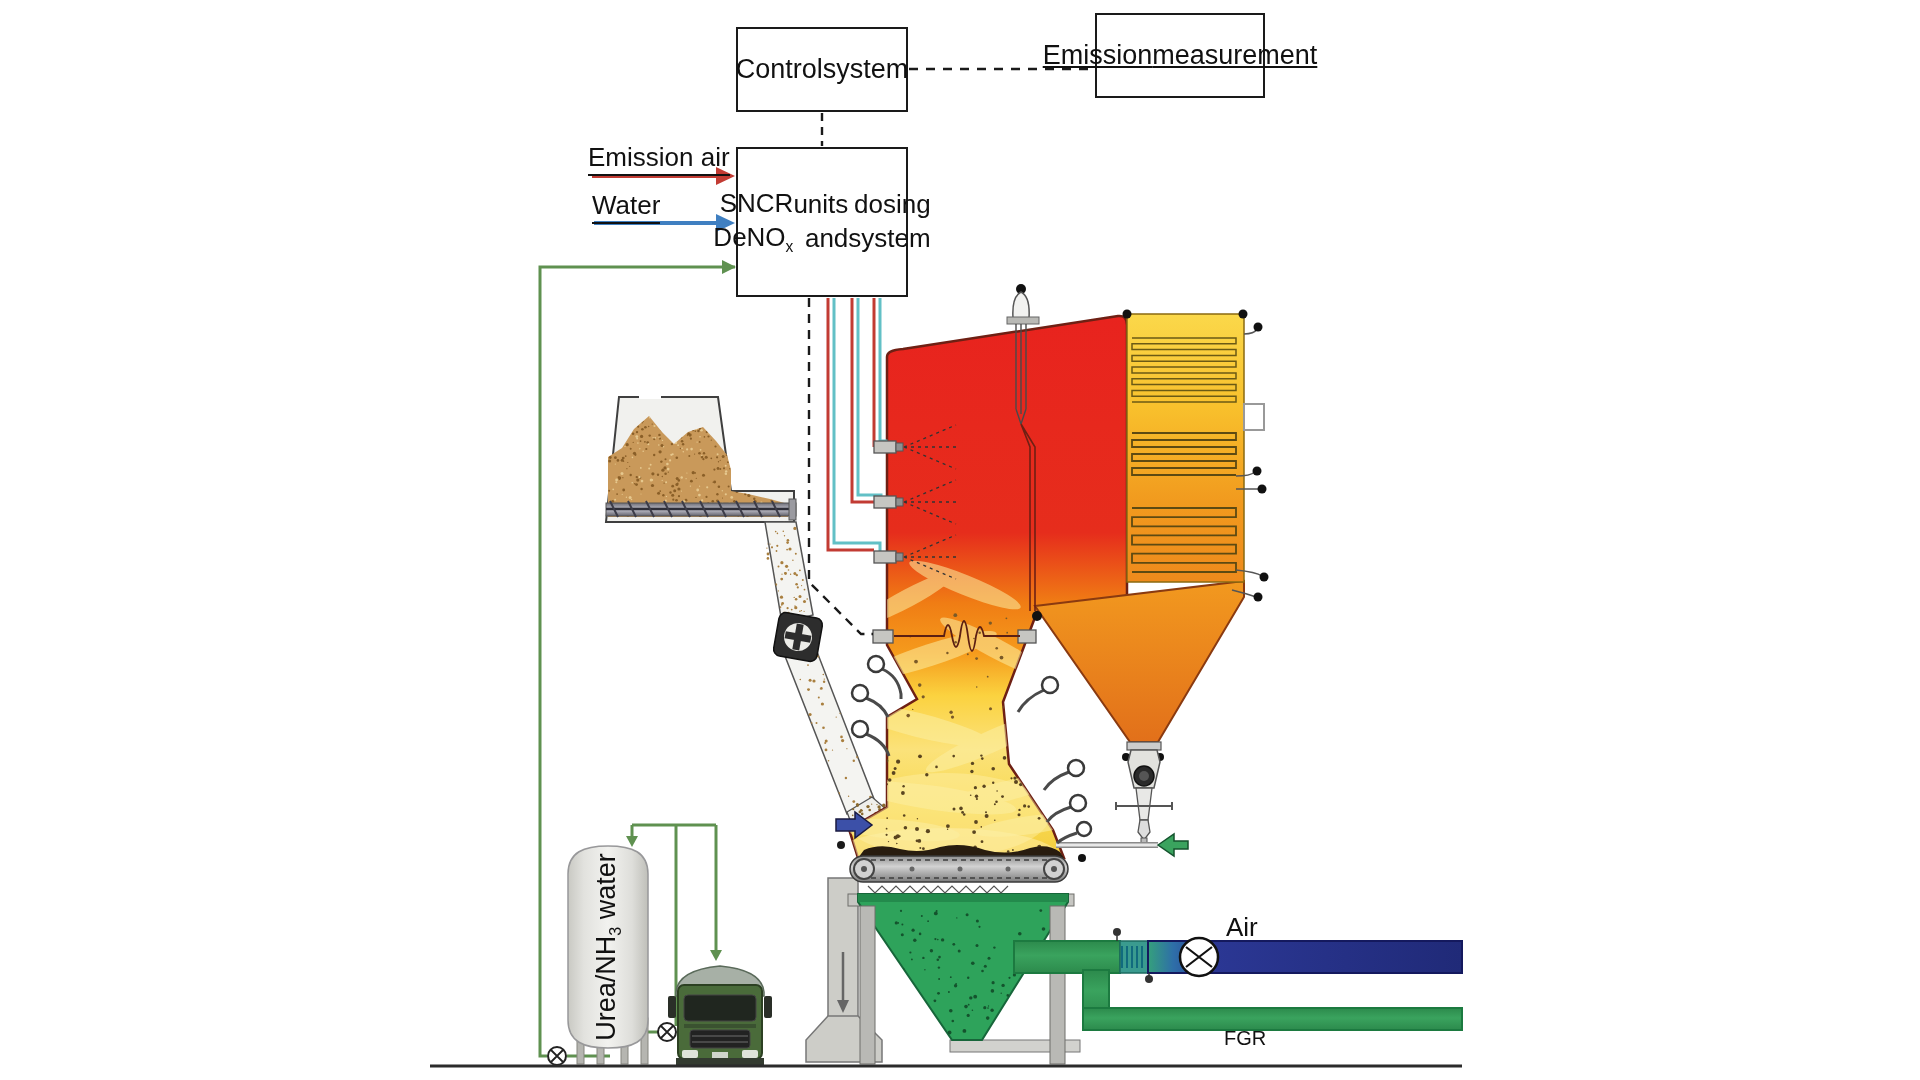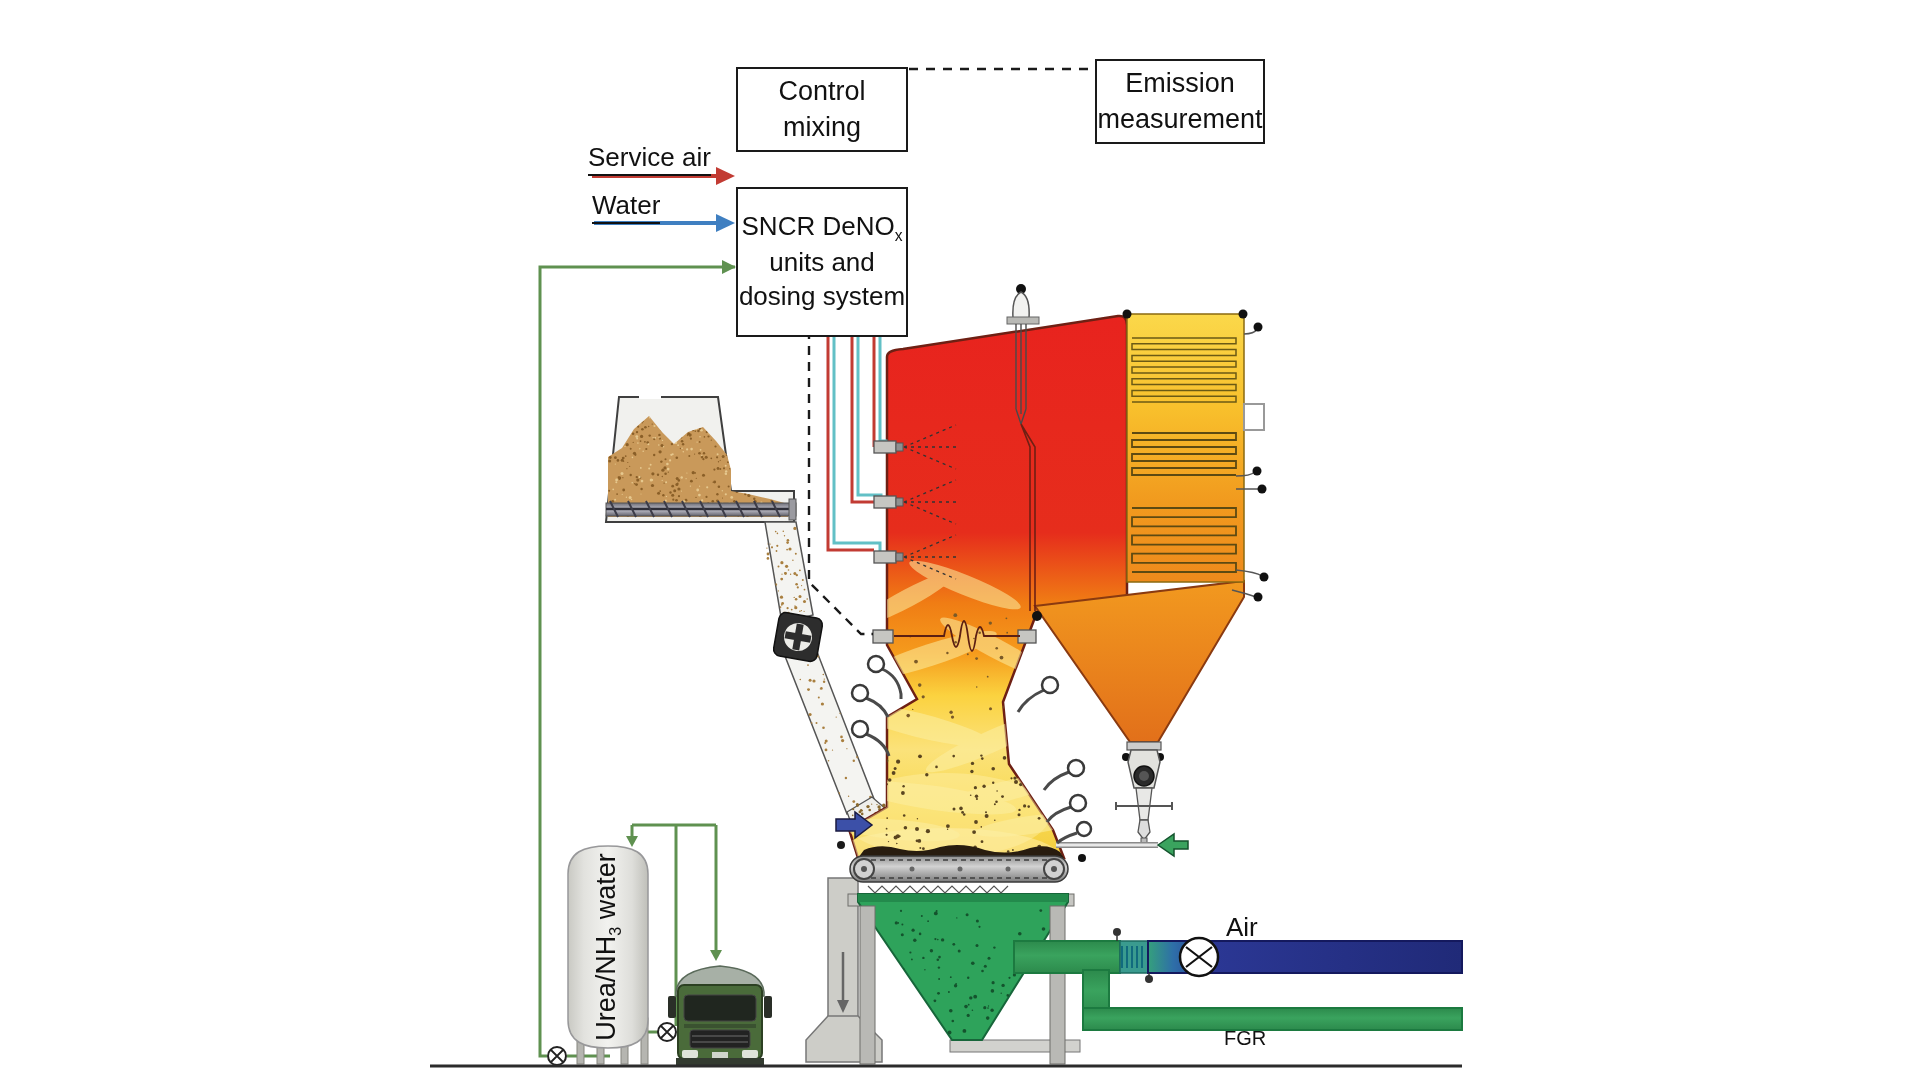--- a/index.html
+++ b/index.html
@@ -1,21 +1,21 @@
 <!DOCTYPE html>
 <html><head>
 <meta charset="utf-8">
 <style>
   html,body{margin:0;padding:0;background:#fff;}
   #stage{position:relative;width:1920px;height:1080px;background:#fff;overflow:hidden;
          font-family:"Liberation Sans",sans-serif;}
   #art{position:absolute;left:0;top:0;}
   .box{position:absolute;background:#fff;border:2px solid #1a1a1a;display:flex;
-       flex-direction:column;align-items:center;justify-content:center;
-       font-size:27px;line-height:1.3;color:#111;text-align:center;margin-top:40px;}
+       flex-direction:row;align-items:center;justify-content:center;
+       font-size:27px;line-height:1.3;color:#111;text-align:center;}
   .lbl{position:absolute;font-size:26px;color:#111;white-space:nowrap;}
   .underline{border-bottom:2px solid #111;padding-bottom:1px;}
   sub{font-size:60%;}
   #tank-label{position:absolute;left:478px;top:930px;width:260px;height:34px;
       transform:rotate(-90deg);text-align:center;font-size:27px;color:#111;}
   #air-label{left:1226px;top:912px;}
   #fgr-label{left:1224px;top:1027px;font-size:20px;}
 </style>
 </head>
 <body>
@@ -1318,35 +1318,35 @@
     <rect x="742" y="1050" width="16" height="8" rx="2" fill="#dfe3da"></rect>
     <rect x="712" y="1052" width="16" height="7" fill="#cfd4cc"></rect>
     <rect x="676" y="1058" width="88" height="8" fill="#333b30"></rect>
   </g>
 
   <path d="M430,1066 H1462" stroke="#2b2b2b" stroke-width="3"></path>
 </svg>
 
 <div class="box" id="control-box" style="left:736px;top:27px;width:168px;height:81px;">
   <span>Control</span>
-  <span>mixing</span>
+  <span>system</span>
 </div>
 
-<div class="box" id="emission-box" style="left:1095px;top:19px;width:166px;height:81px;">
+<div class="box" id="emission-box" style="left:1095px;top:13px;width:166px;height:81px;text-decoration:underline;">
   <span>Emission</span>
   <span>measurement</span>
 </div>
 
 <div class="box" id="sncr-box" style="left:736px;top:147px;width:168px;height:146px;font-size:26px;text-align:right;">
   <span><span>SNCR DeNO</span><sub>x</sub></span>
   <span>units and</span>
   <span>dosing system</span>
 </div>
 
-<div class="lbl underline" style="left:588px;top:142px;">Service air</div>
+<div class="lbl underline" style="left:588px;top:142px;">Emission air</div>
 <div class="lbl underline" style="left:592px;top:190px;">Water</div>
 
 <div id="tank-label"><span>Urea/NH</span><sub>3</sub><span> water</span></div>
 
 <div class="lbl" id="air-label">Air</div>
 <div class="lbl" id="fgr-label">FGR</div>
 
 </div>
 
 </body></html>

